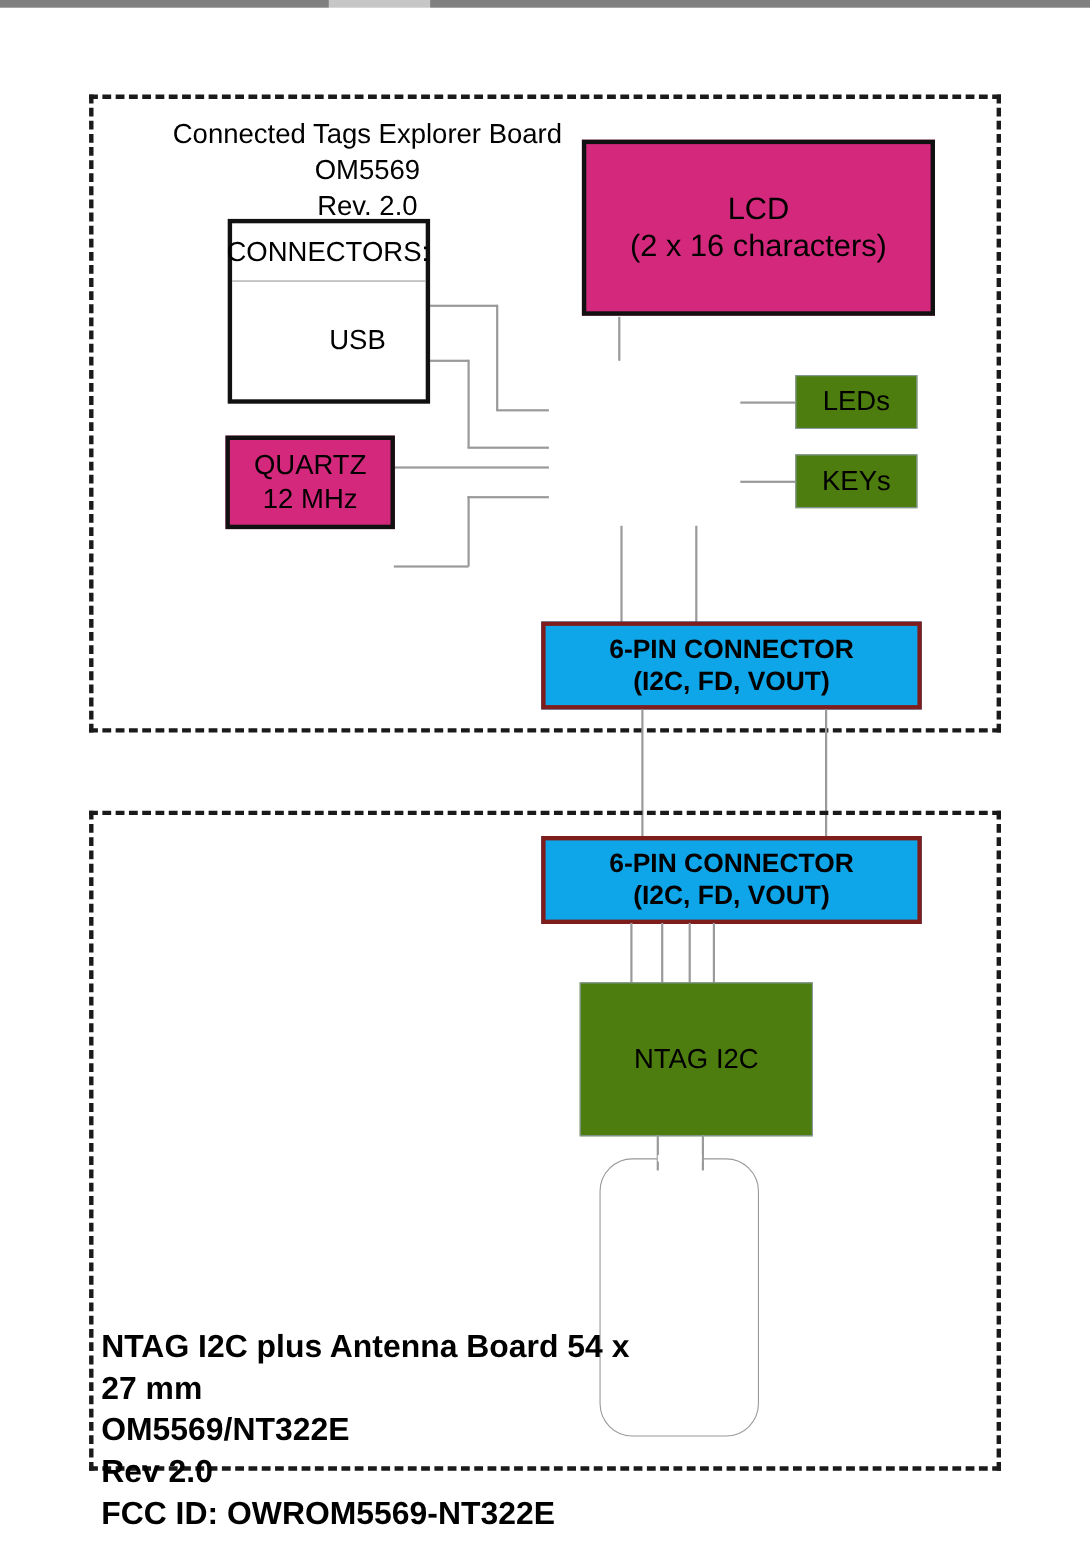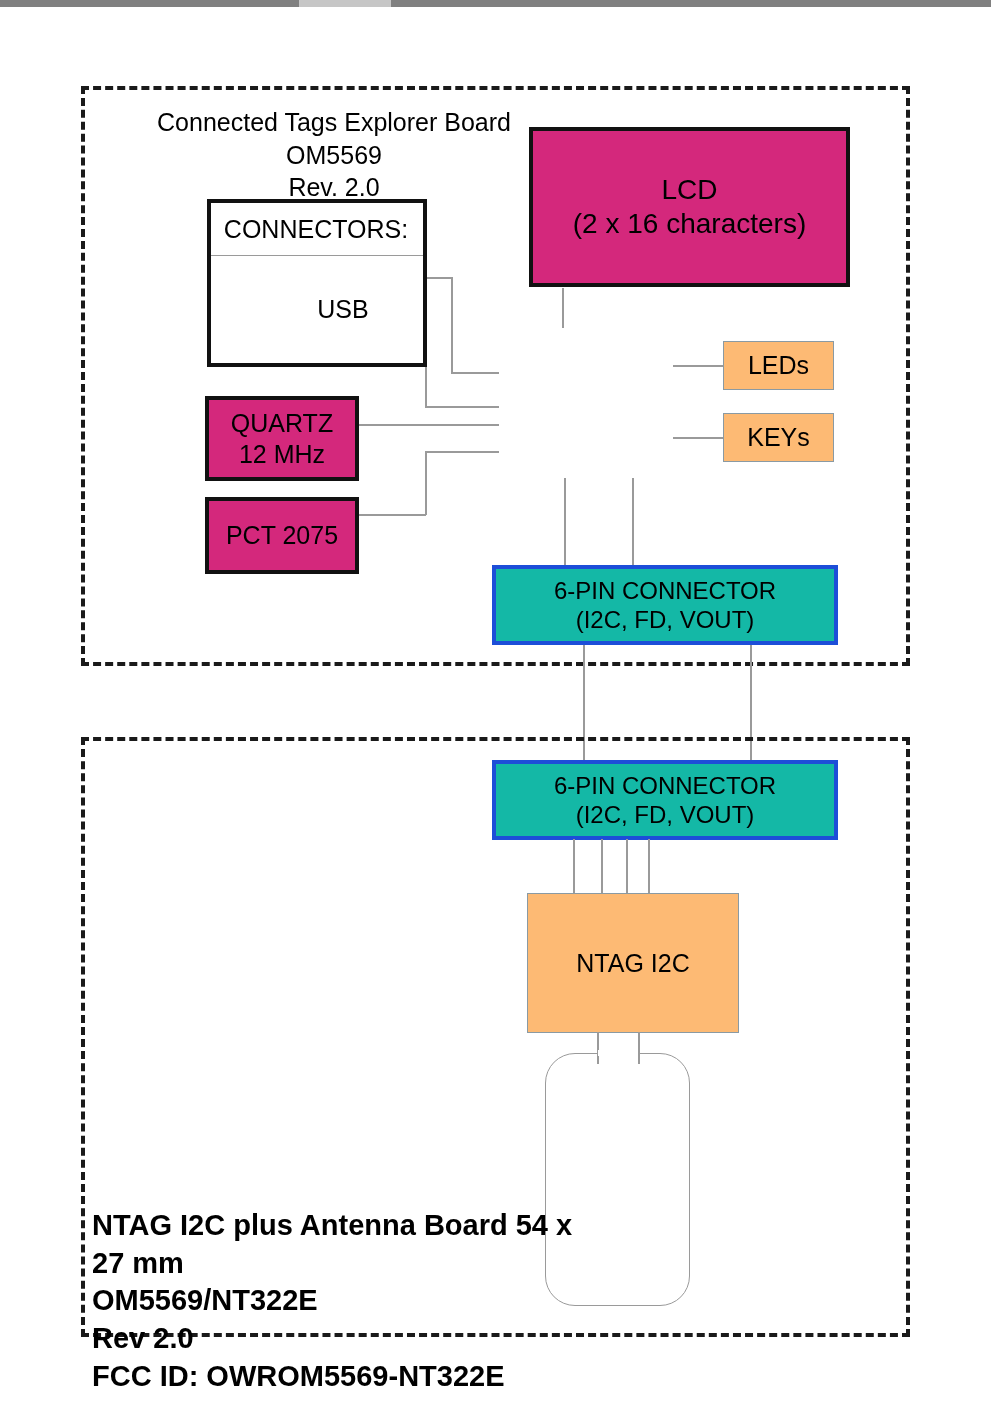--- a/index.html
+++ b/index.html
@@ -48,26 +48,27 @@
     text-align: center;
     color: #000000;
     line-height: 1.22;
     white-space: pre-line;
   }
   .blk.pink {
     background: #d4287c;
     border: 4px solid #111111;
   }
   .blk.blue {
-    background: #fdba74;
+    background: #4d7c0f;
     border: 1.5px solid #8a9aa3;
   }
   .blk.white {
-    background: #14b8a6;
-    border: 4px solid #1d4ed8;
+    background: #0ea5e9;
+    border: 4px solid #7f1d1d;
+    font-weight: bold;
   }
 
   
   .conn-box {
     position: absolute;
     box-sizing: border-box;
     background: #ffffff;
     border: 4px solid #111111;
     display: flex;
     flex-direction: column;
@@ -156,34 +157,33 @@
 
   <div class="wire h" style="left:673px; top:365px; width:50px;"></div>
   <div class="wire h" style="left:673px; top:437px; width:50px;"></div>
 
   <div class="wire v" style="left:564px; top:478px; height:88px;"></div>
   <div class="wire v" style="left:632px; top:478px; height:88px;"></div>
 
   <div class="blk pink fs28" style="left:489px; top:127px; width:321px; height:160px;margin-left:40px;">LCD
 (2 x 16 characters)</div>
 
-  <div class="conn-box" style="left:207px; top:199px; width:220px; height:168px;">
+  <div class="conn-box" style="left:207px; top:199px; width:184px; height:168px;">
     <div class="conn-head fs25">CONNECTORS:</div>
     <div class="conn-row fs25">USB</div>
   </div>
 
 
   <div class="blk blue fs25" style="left:723px; top:341px; width:111px; height:49px;">LEDs</div>
 
   <div class="blk blue fs25" style="left:723px; top:413px; width:111px; height:49px;">KEYs</div>
 
   <div class="blk pink fs25" style="left:205px; top:396px; width:154px; height:85px;">QUARTZ
 12 MHz</div>
 
-  <div class="blk pink fs25" style="left:205px; top:497px; width:154px; height:77px;">PCT 2075</div>
 
   <div class="blk white fs24" style="left:492px; top:565px; width:346px; height:80px;">6-PIN CONNECTOR
 (I2C, FD, VOUT)</div>
 
   <div class="wire v" style="left:583px; top:645px; height:119px;"></div>
   <div class="wire v" style="left:750px; top:645px; height:119px;"></div>
 
   <div class="board" style="left:81px; top:737px; width:829px; height:600px;"></div>
 
   <div class="blk white fs24" style="left:492px; top:760px; width:346px; height:80px;">6-PIN CONNECTOR

